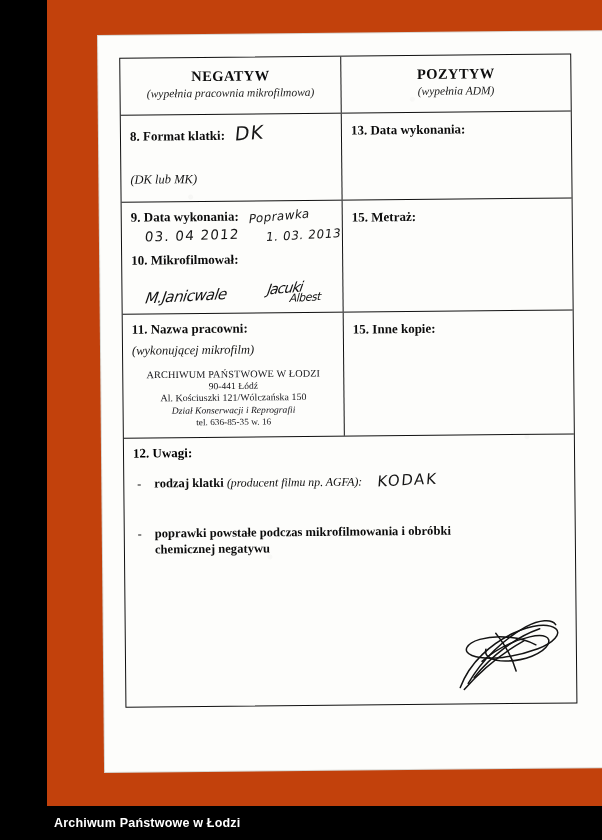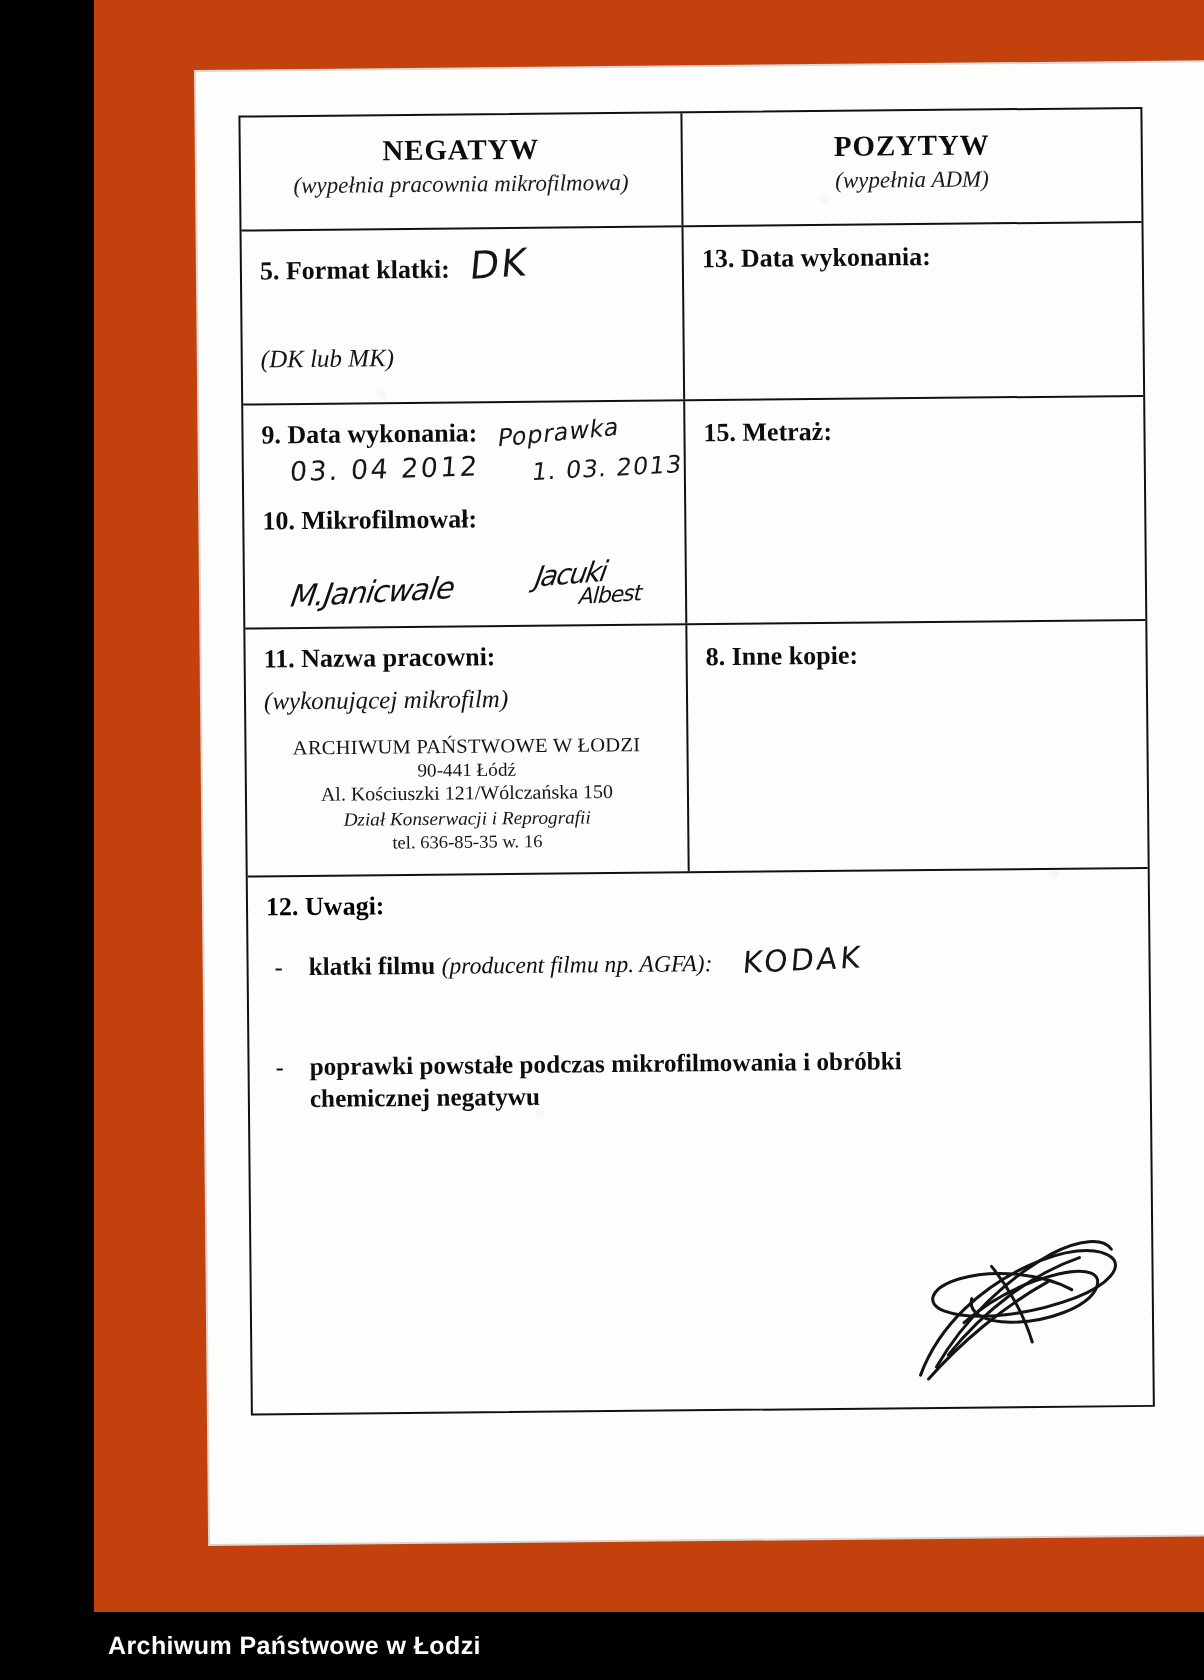--- a/index.html
+++ b/index.html
@@ -129,21 +129,21 @@
         </div>
         <div class="cell-r">
           <div class="hdr">POZYTYW</div>
           <div class="hdr-sub">(wypełnia ADM)</div>
         </div>
       </div>
 
       <div class="row row-fmt">
         <div class="cell-l">
           <div class="inline">
-            <span class="lbl">5. Format klatki:</span>
+            <span class="lbl">8. Format klatki:</span>
             <span class="hand hw-dk">DK</span>
           </div>
           <div class="ital" style="margin-top:28px;">(DK lub MK)</div>
         </div>
         <div class="cell-r">
           <span class="lbl">13. Data wykonania:</span>
         </div>
       </div>
 
       <div class="row row-date">
@@ -176,32 +176,32 @@
           <div class="ital" style="margin-top:6px;">(wykonującej mikrofilm)</div>
           <div class="addr">
             <div class="a1">ARCHIWUM PAŃSTWOWE W ŁODZI</div>
             <div class="a2">90-441 Łódź</div>
             <div class="a3">Al. Kościuszki 121/Wólczańska 150</div>
             <div class="a4">Dział Konserwacji i Reprografii</div>
             <div class="a5">tel. 636-85-35 w. 16</div>
           </div>
         </div>
         <div class="cell-r">
-          <span class="lbl">8. Inne kopie:</span>
+          <span class="lbl">15. Inne kopie:</span>
         </div>
       </div>
 
       <div class="row row-uw">
         <div class="full" style="position:relative;">
           <div class="uw-title">12. Uwagi:</div>
 
           <div class="bullet">
             <span class="dash">-</span>
             <span class="bul-txt">
-              <span>klatki filmu</span>
+              <span>rodzaj klatki</span>
               <span class="paren">(producent filmu np. AGFA):</span>
               <span class="hand hw-kodak" style="margin-left:12px;">KODAK</span>
             </span>
           </div>
 
           <div class="gap"></div>
 
           <div class="bullet">
             <span class="dash">-</span>
             <span class="bul-txt">

